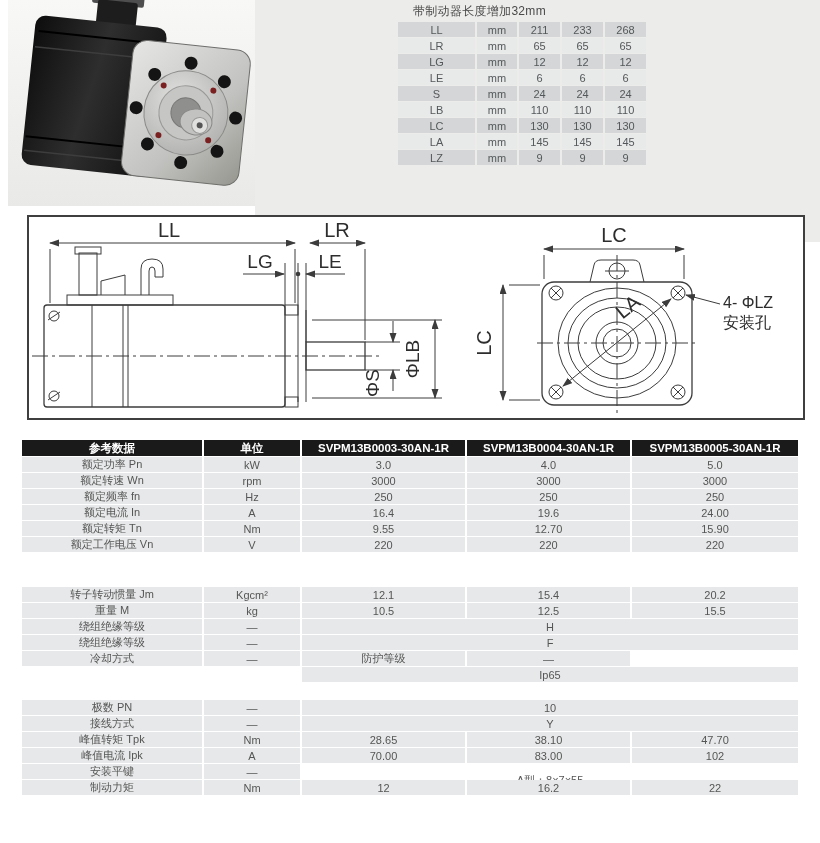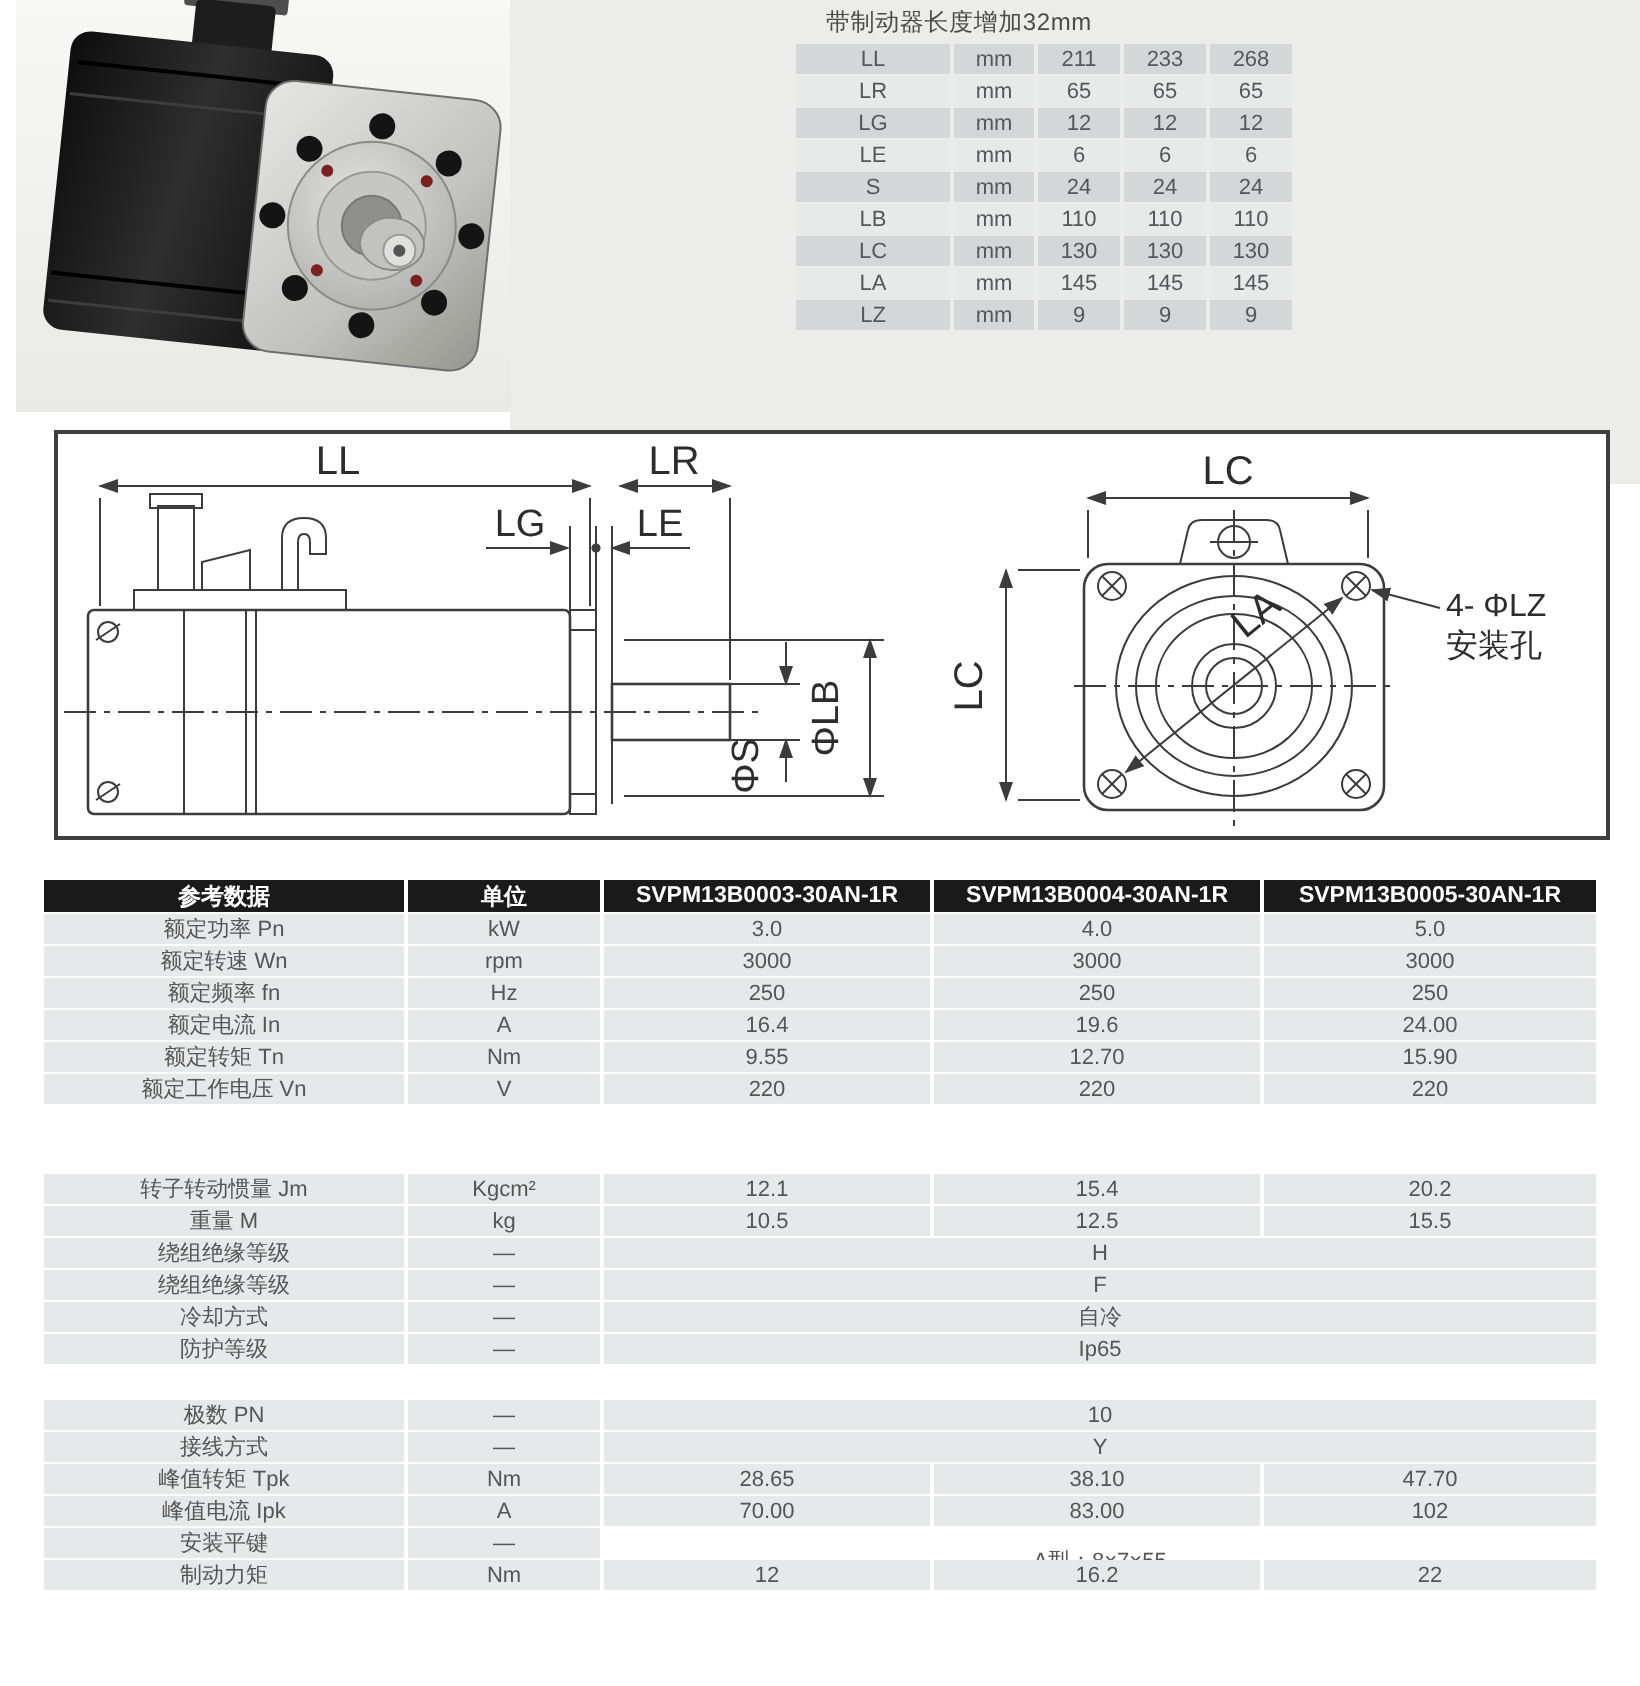--- a/index.html
+++ b/index.html
@@ -329,21 +329,20 @@
       <div class="c">12.5</div>
       <div class="c">15.5</div>
       <div class="c">绕组绝缘等级</div>
       <div class="c">—</div>
       <div class="c" style="grid-column: 3 / 6;">H</div>
       <div class="c">绕组绝缘等级</div>
       <div class="c">—</div>
       <div class="c" style="grid-column: 3 / 6;">F</div>
       <div class="c">冷却方式</div>
       <div class="c">—</div>
-      <div class="c" style="grid-column: 3 / 6;">自冷</div>
       <div class="c">防护等级</div>
       <div class="c">—</div>
       <div class="c" style="grid-column: 3 / 6;">Ip65</div>
     </div>
   <div class="spec-table" id="elec-table">
       <div class="titlebar">
         <span>电气参数</span>
       </div>
       <div class="c">极数 PN</div>
       <div class="c">—</div>

